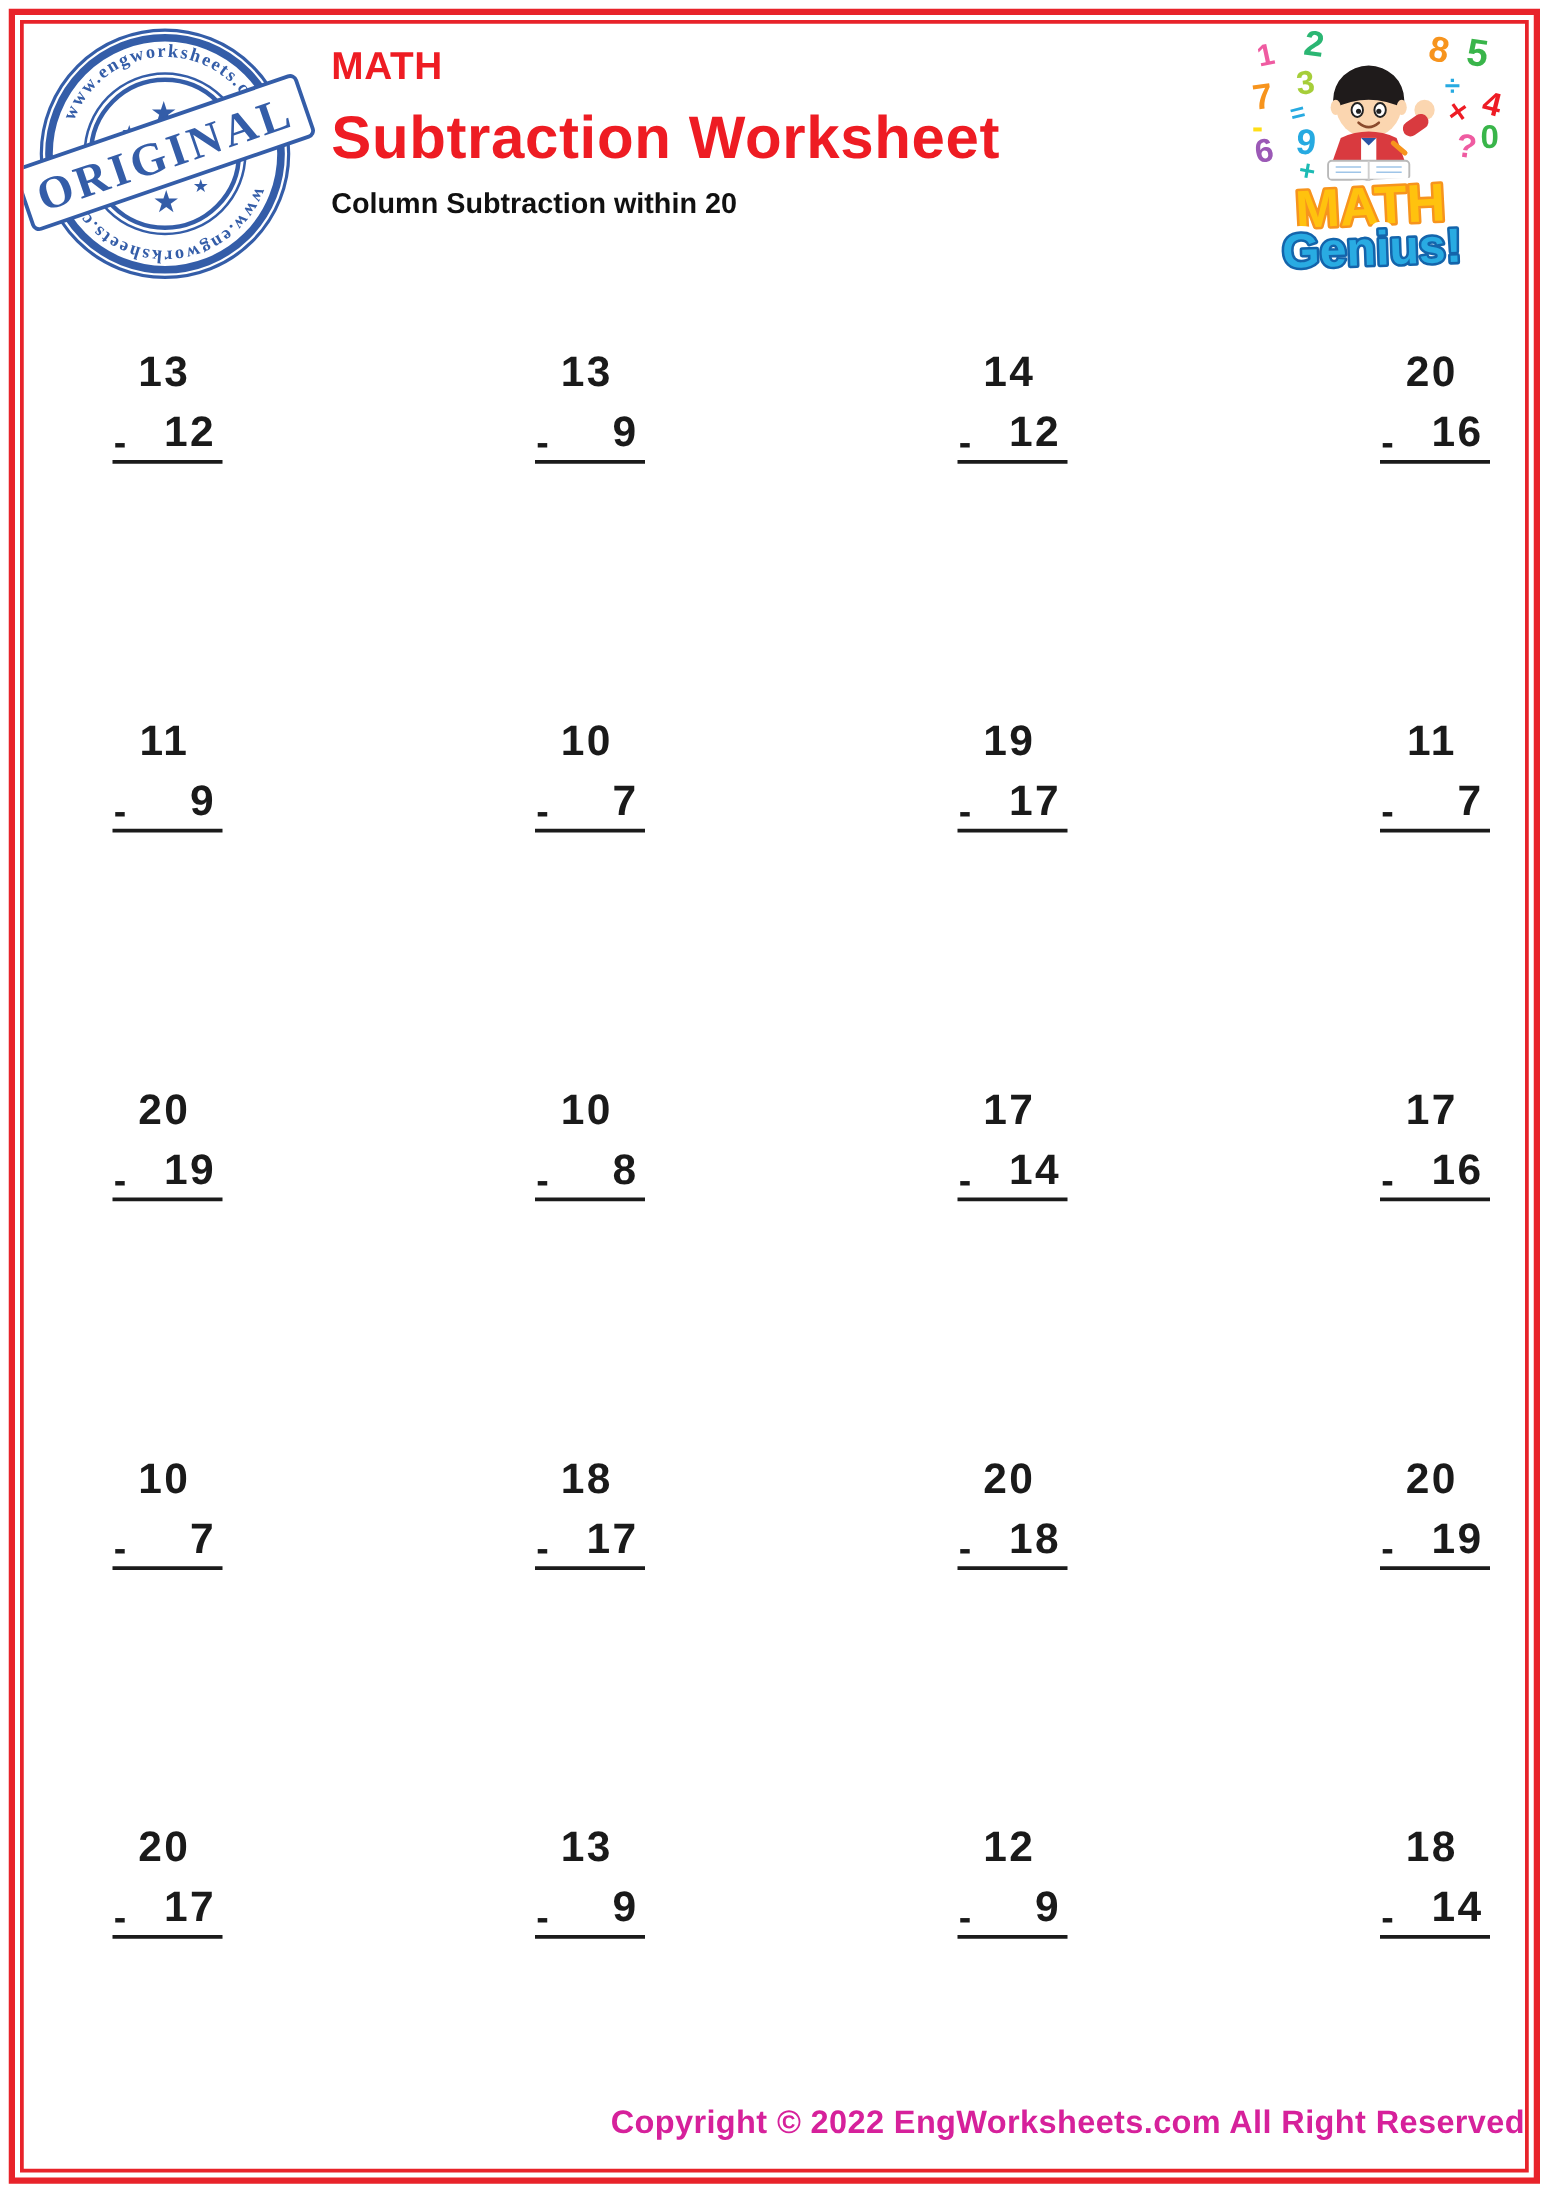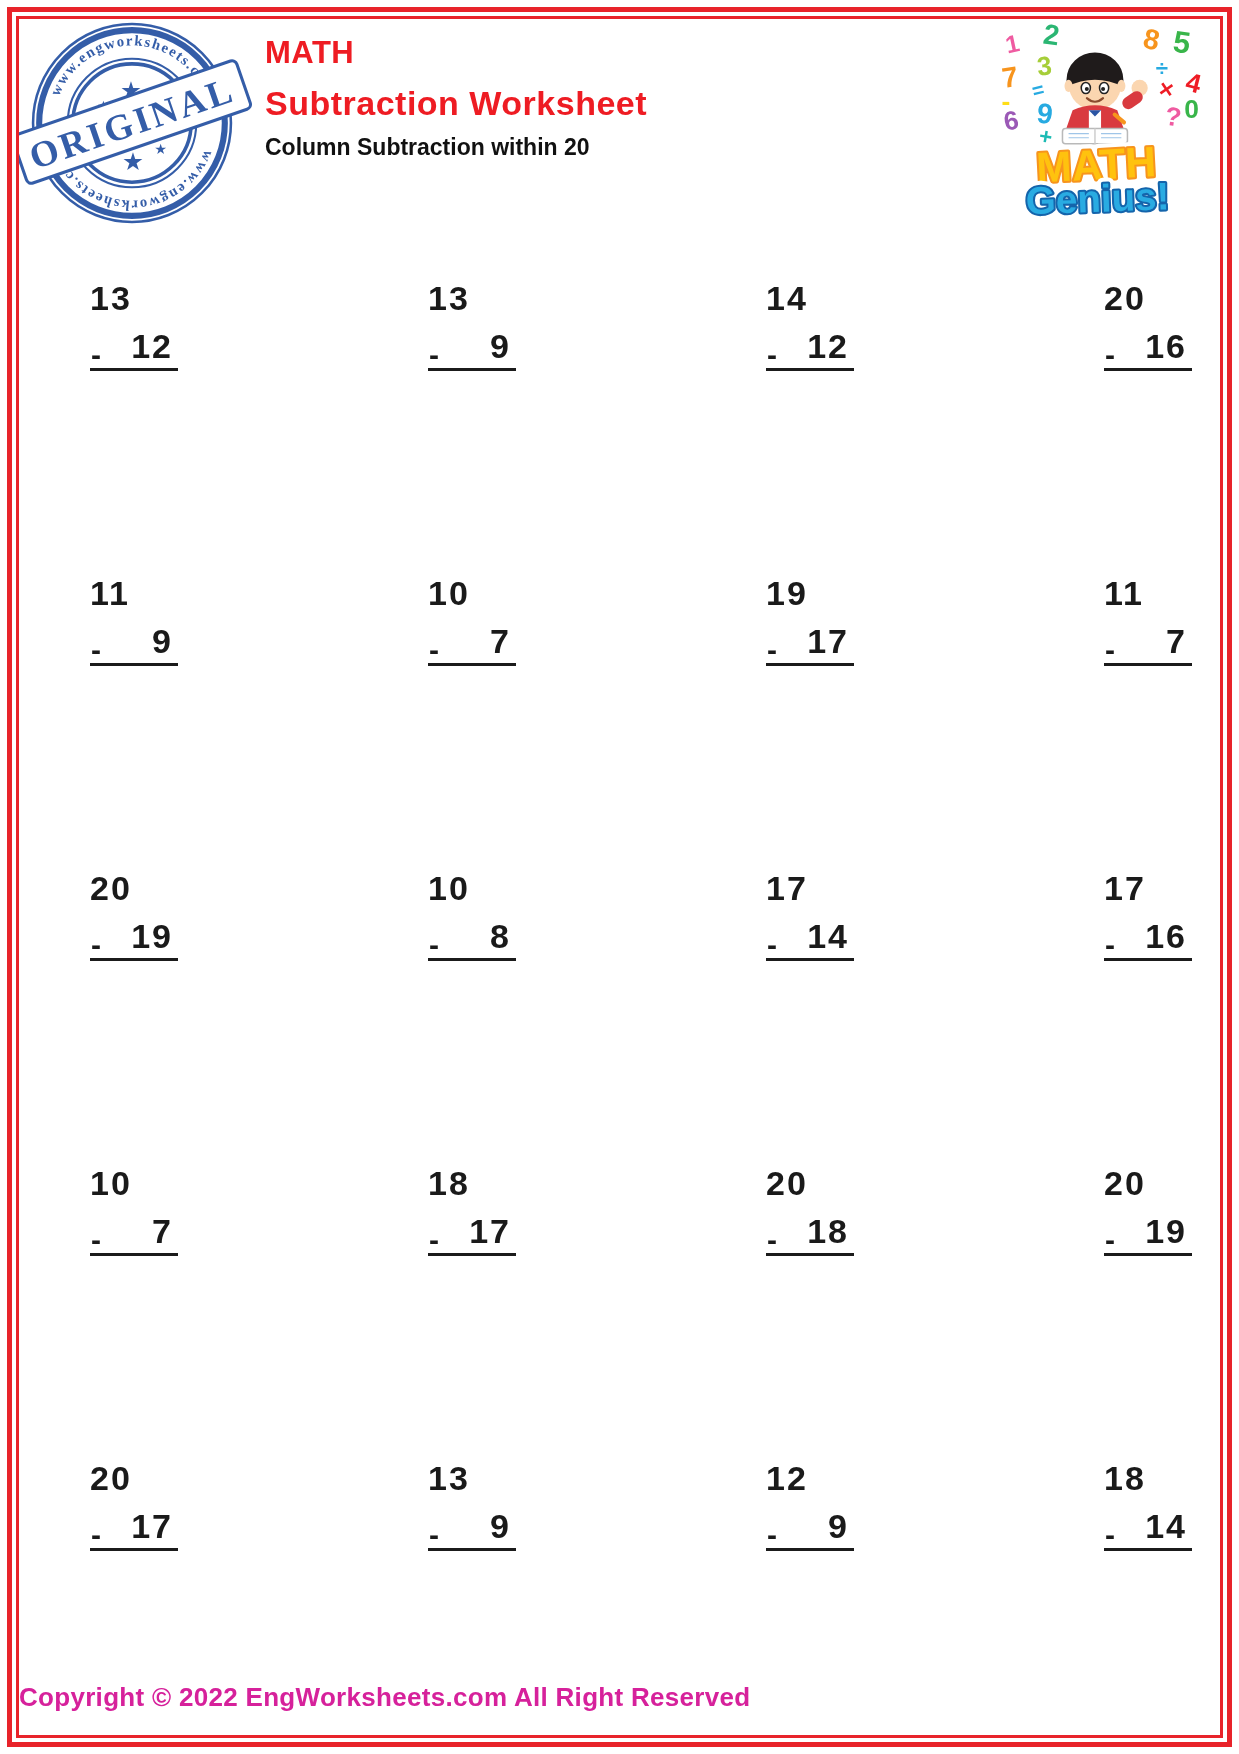--- a/index.html
+++ b/index.html
@@ -26,21 +26,21 @@
   
   .stamp-wrap{position:absolute;top:2px;left:10px;width:206px;height:204px;}
   .stamp{width:100%;height:100%;overflow:visible;opacity:.95;}
 
   .titles{position:absolute;top:18px;left:246px;}
   .title-math{
     color:#ee1c23;font-size:31px;font-weight:bold;line-height:1.05;
     letter-spacing:.5px;margin:0;
   }
   .title-sub{
-    color:#ee1c23;font-size:34px;font-weight:bold;line-height:1.05;
+    color:#ee1c23;font-size:48px;font-weight:bold;line-height:1.05;
     margin:16px 0 0 0;letter-spacing:.5px;
   }
   .title-desc{
     color:#111;font-size:23px;font-weight:bold;margin:13px 0 0 0;
   }
 
   .logo-wrap{position:absolute;top:4px;left:972px;width:214px;height:198px;}
   .logo{width:100%;height:100%;overflow:visible;}
   .logo text{font-family:"Liberation Sans", sans-serif;}
   .wm-back{stroke:#ffffff;stroke-width:12px;fill:#ffffff;stroke-linejoin:round;font-weight:bold;}
@@ -49,34 +49,34 @@
 
   
   .problems{
     position:absolute;top:262px;left:0;
     display:grid;
     grid-template-columns:177px 338px 338px 338px;
     grid-auto-rows:295px;
   }
   .problem{justify-self:end;width:88px;margin-right:18px;color:var(--ink);}
   .minuend{
-    font-size:34px;font-weight:bold;line-height:1;text-align:left;
+    font-size:34px;font-weight:bold;line-height:1;text-align:center;
     padding-right:5px;letter-spacing:2px;
   }
   .sub-row{
     display:flex;justify-content:space-between;align-items:flex-end;
     margin-top:14px;padding-bottom:5px;border-bottom:3px solid #1b1b1b;
   }
   .minus{font-size:30px;font-weight:bold;line-height:.55;padding-left:1px;}
   .subtrahend{font-size:34px;font-weight:bold;line-height:1;padding-right:5px;letter-spacing:2px;}
   .answer-space{height:130px;}
 
   
   .footer{
-    position:absolute;bottom:22px;left:0;width:100%;text-align:left;
+    position:absolute;bottom:22px;left:0;width:100%;text-align:right;
     font-size:26px;font-weight:bold;color:#d6219b;letter-spacing:.3px;
   }
 </style>
 </head>
 <body>
 
 <div class="page">
   <div class="frame-outer">
     <div class="frame-inner">
 

